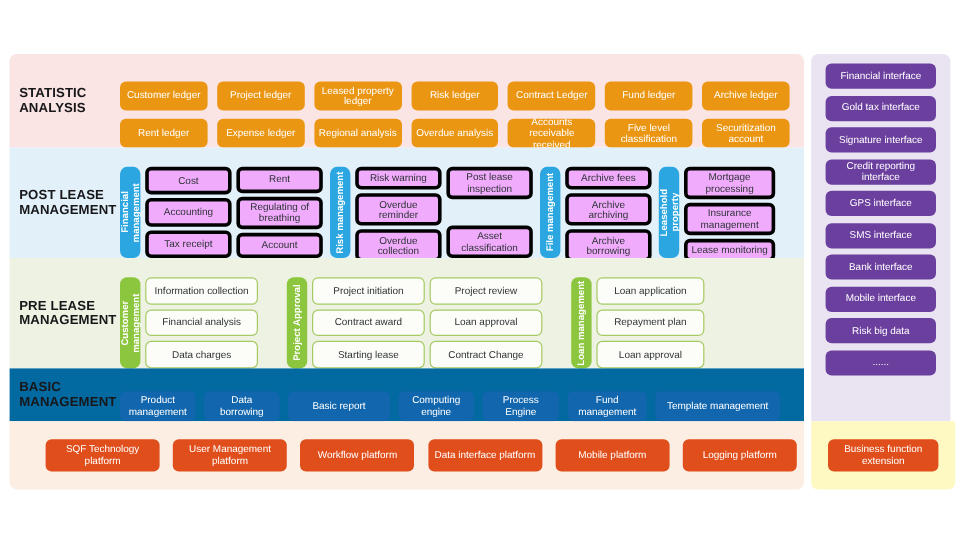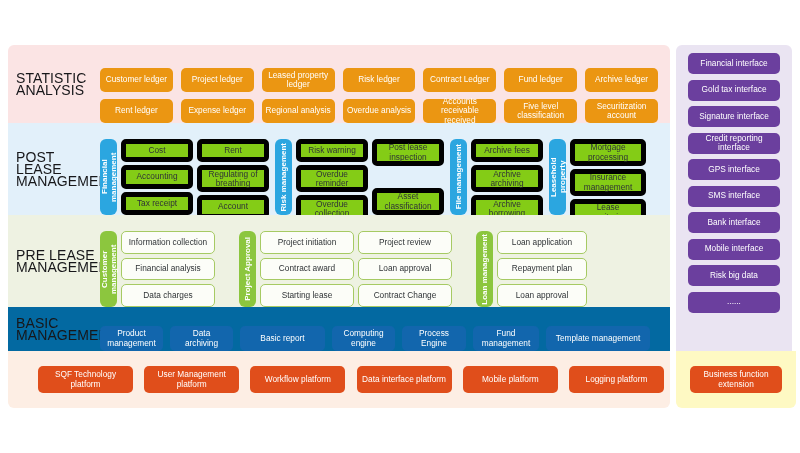--- a/index.html
+++ b/index.html
@@ -29,22 +29,22 @@
   .band-statistic{ top:0;   height:78px;  background:#fbe4e4; border-radius:6px 6px 0 0;}
   .band-post{      top:78px; height:92px; background:#e2f0fa;}
   .band-pre{       top:170px;height:92px; background:#eef2e2;}
   .band-basic{     top:262px;height:44px; background:#0369a1;}
   .band-platform{  top:306px;height:57px; background:#fdeee4; border-radius:0 0 6px 6px;}
 
   .band-title{
     width:92px; flex:0 0 92px;
     padding-left:8px;
     box-sizing:border-box;
-    font-weight:normal;
-    font-size:14px;
+    font-weight:bold;
+    font-size:11px;
     line-height:12px;
     color:#17171a;
     letter-spacing:.1px;
   }
   .band-body{
     flex:1 1 auto;
     display:flex; align-items:flex-end;
     gap:6px;
     padding-right:6px;
     box-sizing:border-box;
@@ -100,22 +100,22 @@
     max-height:74px;
   }
   .vlabel-blue{ background:#2ba6e0; }
   .vlabel-green{ background:#8cc63e; }
 
   .col-stack{
     display:flex; flex-direction:column; justify-content:space-between;
     gap:3px; height:76px;
   }
   .pill-blue-item{
-    background:#84cc16;
-    border:5px solid #000000;
+    background:#f0abfc;
+    border:3px solid #000000;
     color:#2f3336;
     height:27px;
     border-radius:5px;
   }
   .pill-green-item{
     background:#fcfdf8;
     border:1px solid #a6ca63;
     color:#2f3336;
     height:22.6px;
     border-radius:5px;
@@ -312,21 +312,21 @@
         </div>
 
       </div>
     </div>
 
     <div class="band band-basic">
       <div class="band-title">BASIC MANAGEMENT</div>
       <div class="band-body">
         <div class="basic-row">
           <div class="pill pill-darkblue" style="width:63px">Product management</div>
-          <div class="pill pill-darkblue" style="width:63px">Data archiving</div>
+          <div class="pill pill-darkblue" style="width:63px">Data borrowing</div>
           <div class="pill pill-darkblue" style="width:85px">Basic report</div>
           <div class="pill pill-darkblue" style="width:63px">Computing engine</div>
           <div class="pill pill-darkblue" style="width:64px">Process Engine</div>
           <div class="pill pill-darkblue" style="width:66px">Fund management</div>
           <div class="pill pill-darkblue" style="width:104px">Template management</div>
         </div>
       </div>
     </div>
 
     <div class="band band-platform">

